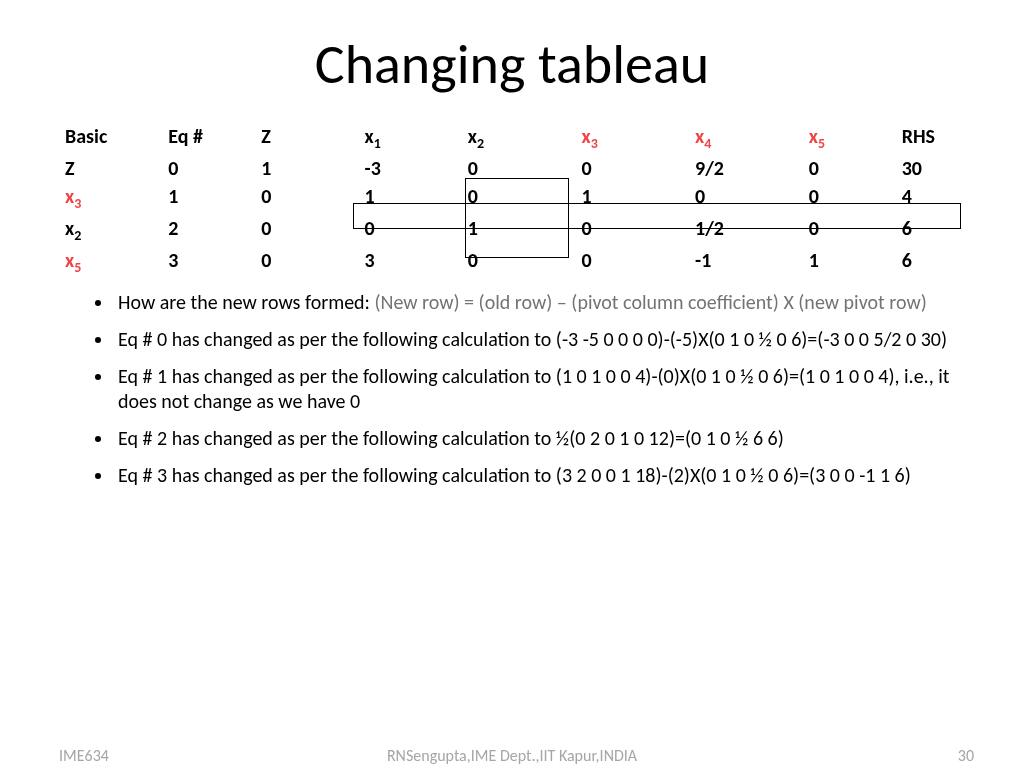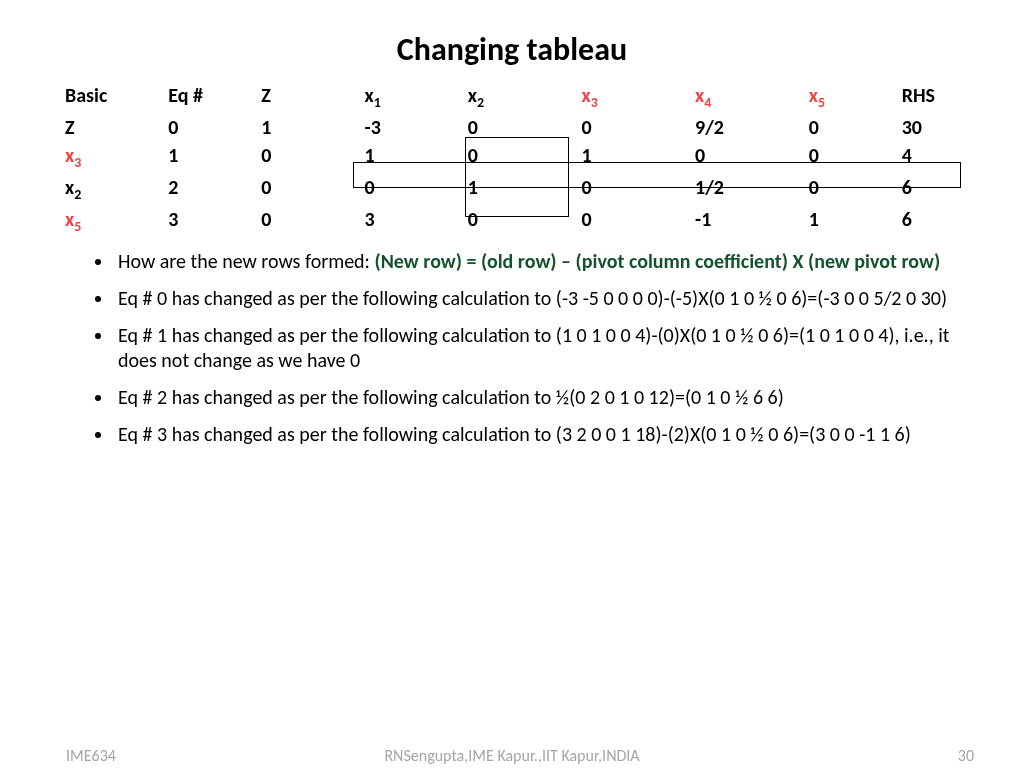--- a/index.html
+++ b/index.html
@@ -6,24 +6,24 @@
   body {
     width: 1024px;
     height: 768px;
     font-family: Calibri, Arial, sans-serif;
     background: #fff;
     color: #000;
     position: relative;
     padding: 30px 50px 40px 50px;
   }
   .title {
-    font-size: 32px;
+    font-size: 56px;
     text-align: center;
-    font-weight: 700;
-    margin-bottom: 12px;
+    font-weight: 400;
+    margin-bottom: 24px;
   }
   .tableau {
     font-size: 20px;
     margin-left: 15px;
     margin-bottom: 12px;
     position: relative;
   }
   .tableau table {
     border-collapse: collapse;
     width: 100%;
@@ -67,34 +67,34 @@
     list-style: disc;
     padding-left: 64px;
     font-size: 20px;
   }
   ul.notes li {
     margin-bottom: 12px;
     line-height: 1.25;
     padding-right: 6px;
     padding-left: 4px;
   }
-  .blue-bold { color: #14532d; font-weight: bold; }
+  .blue-bold { color: #737373; font-weight: normal; }
   .footer {
     position: absolute;
     bottom: 22px;
     left: 50px;
     right: 50px;
     font-size: 16px;
     color: #a6a6a6;
     display: flex;
     justify-content: space-between;
   }
   .footer .center { position: absolute; left: 0; right: 0; text-align: center; }
   .footer .right { position: absolute; right: 0; }
-  .footer .left { position: absolute; left: 16px; }
+  .footer .left { position: absolute; left: 9px; }
 </style>
 </head>
 <body>
 
 <h1 class="title">Changing tableau</h1>
 
 <div class="tableau">
   <table>
     <tbody>
         <tr>
@@ -163,15 +163,15 @@
     <span>How are the new rows formed: </span><span class="blue-bold">(New row) = (old row) – (pivot column coefficient) X (new pivot row)</span>
   </li>
   <li>Eq # 0 has changed as per the following calculation to (-3 -5 0 0 0 0)-(-5)X(0 1 0 ½ 0 6)=(-3 0 0 5/2 0 30)</li>
   <li>Eq # 1 has changed as per the following calculation to (1 0 1 0 0 4)-(0)X(0 1 0 ½ 0 6)=(1 0 1 0 0 4), i.e., it does not change as we have 0</li>
   <li>Eq # 2 has changed as per the following calculation to ½(0 2 0 1 0 12)=(0 1 0 ½ 6 6)</li>
   <li>Eq # 3 has changed as per the following calculation to (3 2 0 0 1 18)-(2)X(0 1 0 ½ 0 6)=(3 0 0 -1 1 6)</li>
 </ul>
 
 <div class="footer">
   <span class="left">IME634</span>
-  <span class="center">RNSengupta,IME Kapur.,IIT Kapur,INDIA</span>
+  <span class="center">RNSengupta,IME Dept.,IIT Kapur,INDIA</span>
   <span class="right">30</span>
 </div>
 
 </body></html>

